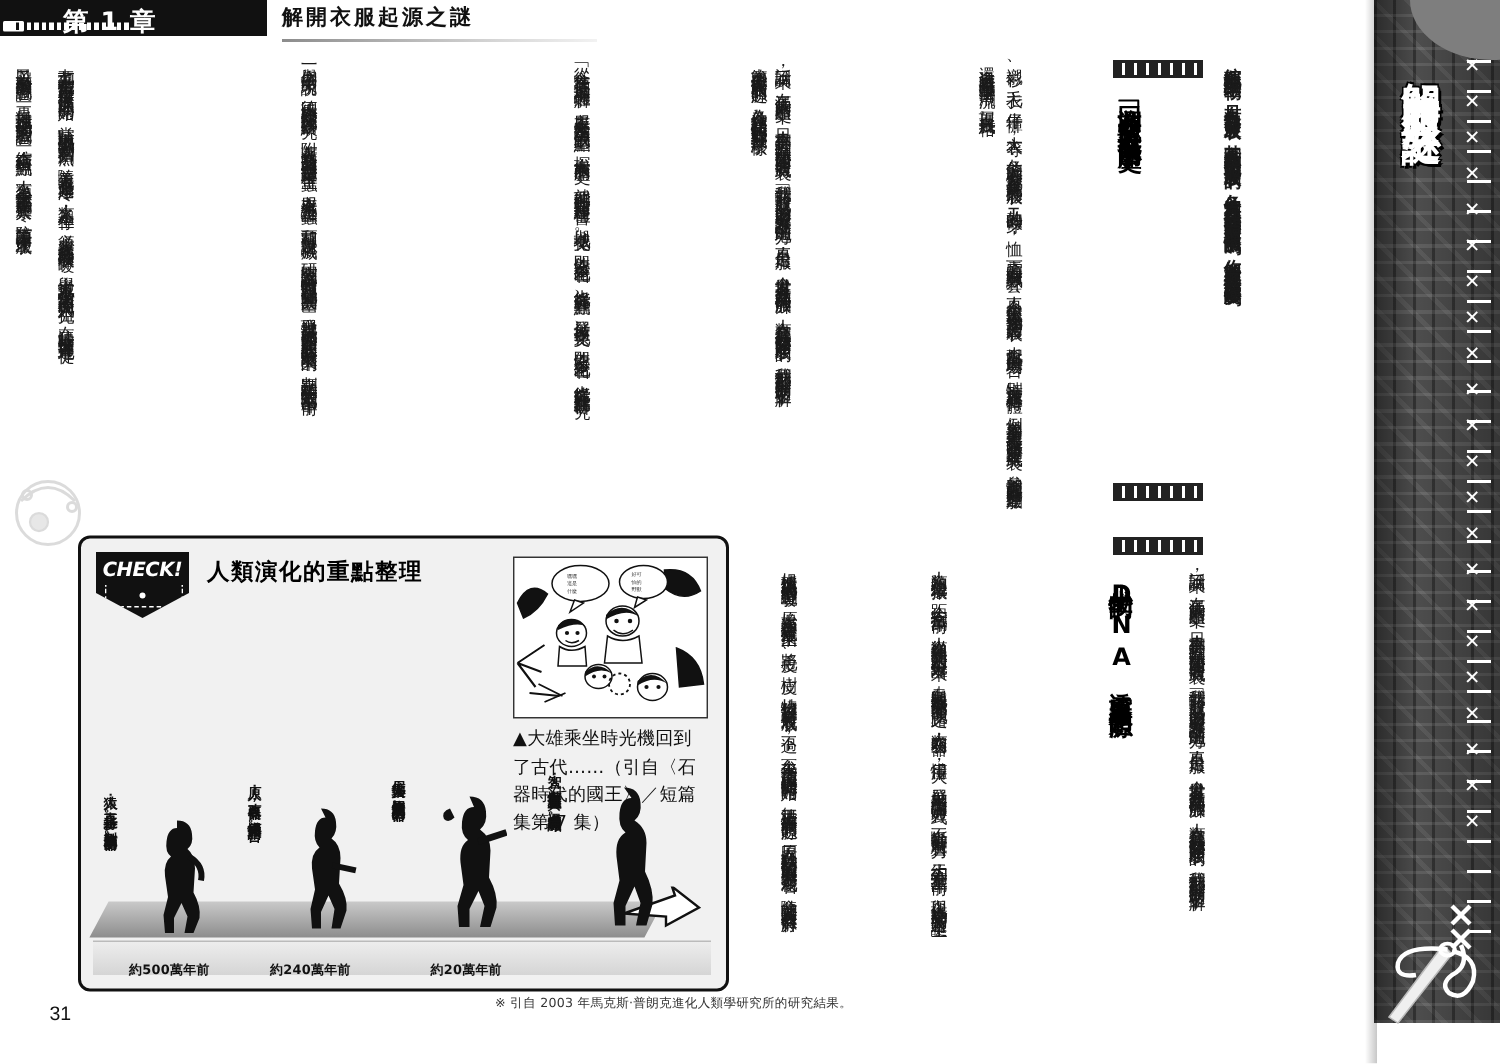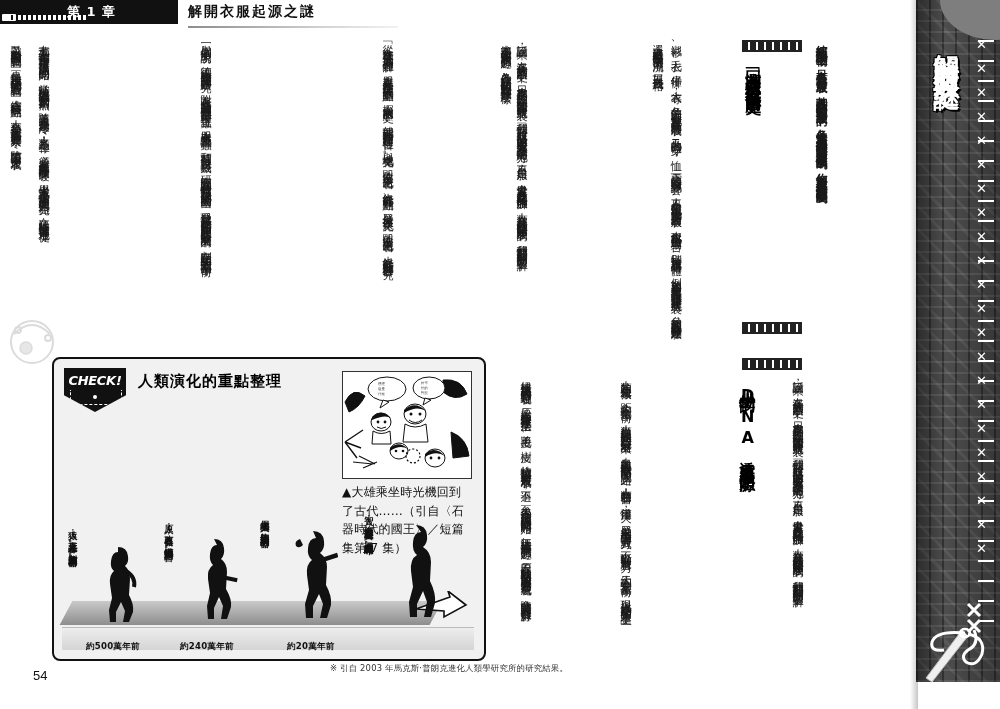--- a/index.html
+++ b/index.html
@@ -8,21 +8,21 @@
     width:1000px;height:709px;position:relative;overflow:hidden;
     color:#111;
   }
   .page{position:absolute;inset:0;background:#ffffff;}
 
   
   .chapter-bar{position:absolute;left:0;top:0;width:178px;height:24px;background:#111;}
   .chapter-bar .dots{position:absolute;left:8px;bottom:4px;width:80px;height:5px;
      background:repeating-linear-gradient(90deg,#fff 0 3px,#111 3px 5px);}
   .chapter-bar .dash{position:absolute;left:2px;bottom:3px;width:14px;height:7px;background:#fff;border-radius:1px;}
-  .chapter-num{position:absolute;left:42px;top:3px;color:#fff;font-size:13px;font-weight:bold;letter-spacing:1px;margin-left:25px;}
+  .chapter-num{position:absolute;left:42px;top:3px;color:#fff;font-size:17px;font-weight:bold;letter-spacing:1px;}
   .chapter-title{position:absolute;left:188px;top:3px;font-size:14px;font-weight:bold;letter-spacing:2px;color:#111;}
   .header-rule{position:absolute;left:188px;top:26px;width:210px;height:2px;
      background:linear-gradient(90deg,#8c8c8c,#d8d8d8 70%,#f2f2f2);}
 
   
   .vtext{
     writing-mode:vertical-rl;
     text-orientation:upright;
     font-family:"DejaVu Sans","Liberation Sans",sans-serif;
     font-size:11.2px;
@@ -270,21 +270,21 @@
 
       <svg class="tl-fig" style="left:330px;width:48px;height:104px;" viewBox="0 0 48 104">
         <path d="M24 4 q10 0 11 10 q1 8 -4 12 q8 5 8 15 l-1 19 q6 12 5 22 l-4 14 l-7 0 l3 -15 l-4 -11 l-6 13 l0 13 l-7 0 l-1 -15 l4 -15 l-2 -16 q-1 -12 6 -16 q-5 -4 -4 -13 q1 -10 8 -10 z" fill="#111"></path>
       </svg>
       <div class="tl-lab" style="left:300px;top:0px;height:84px;">智人：懂得製作各種工具、還會縫紉和織布。</div>
       <div class="tl-year" style="left:318px;"></div>
     </div>
   </div>
 
   <div class="footnote">※ 引自 2003 年馬克斯‧普朗克進化人類學研究所的研究結果。</div>
-  <div class="pageno">54</div>
+  <div class="pageno">31</div>
 
   <div class="spine-shadow"></div>
   <div class="spine">
     <div class="spine-pattern"></div>
     <div class="spine-grad"></div>
     <div class="spine-title">解開衣服起源之謎</div>
     <div class="spine-button"></div>
     <div class="stitch-line"></div>
     <div class="stitch-x" style="top:38px;">✕</div>
     <div class="stitch-x" style="top:62px;">✕</div>

